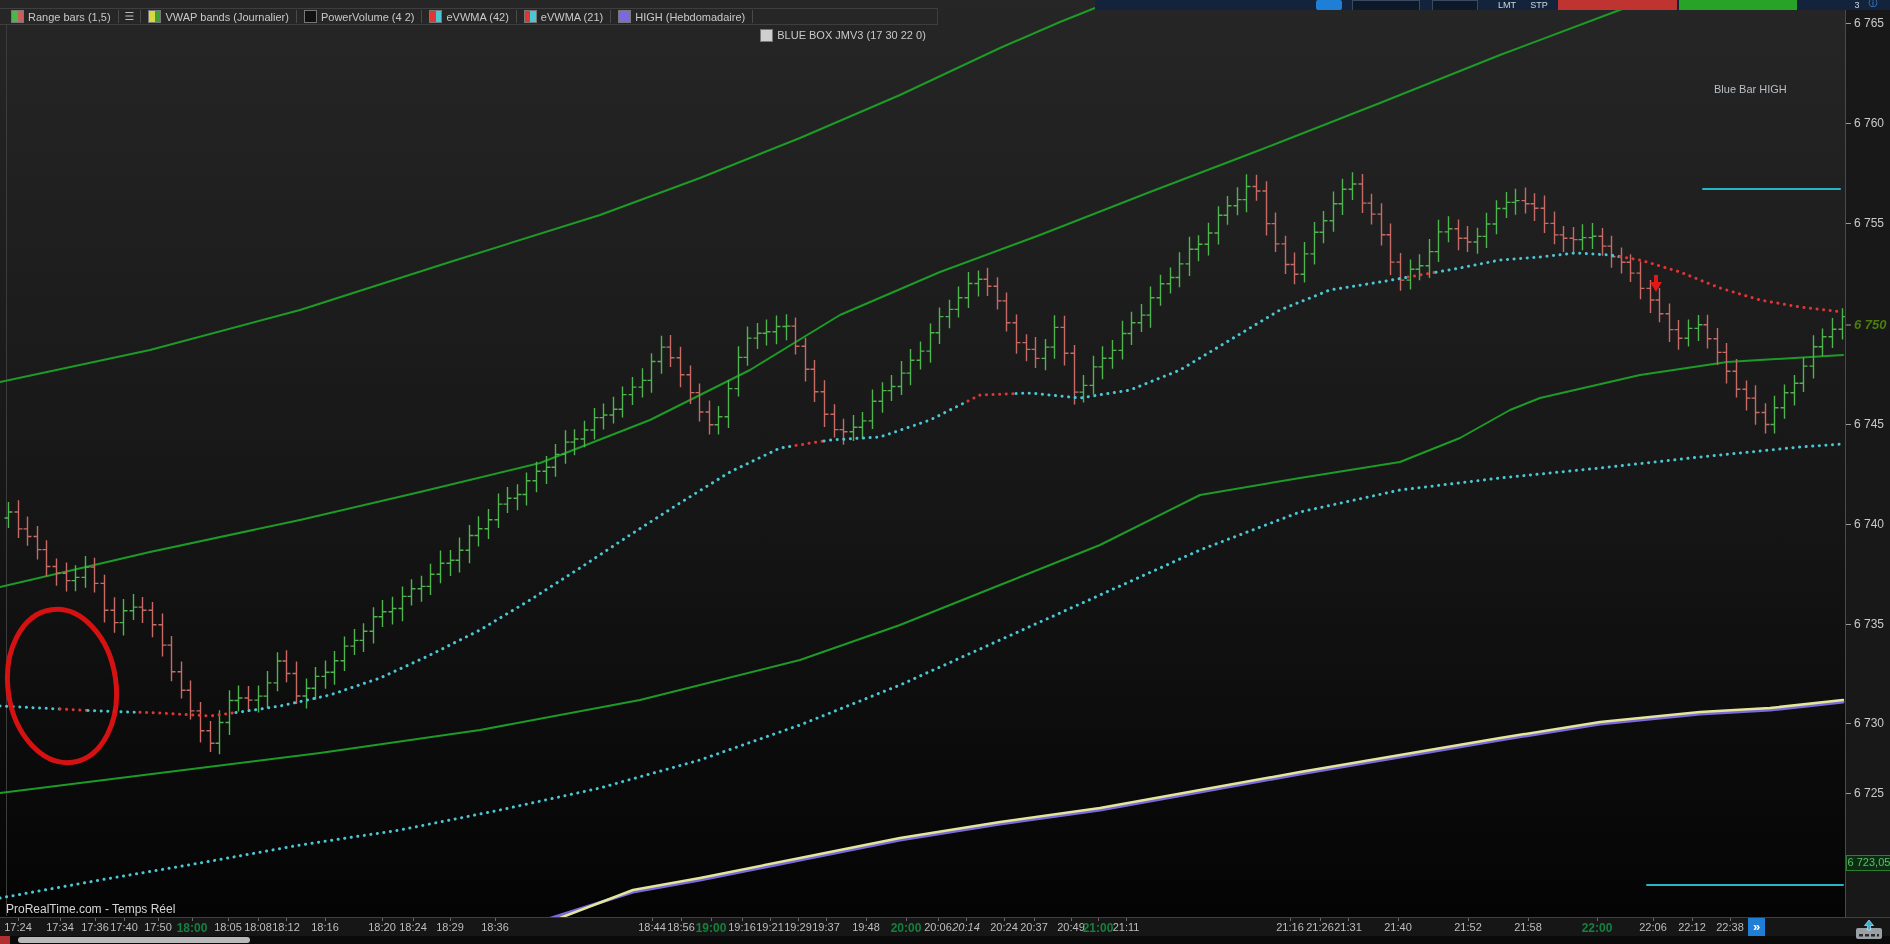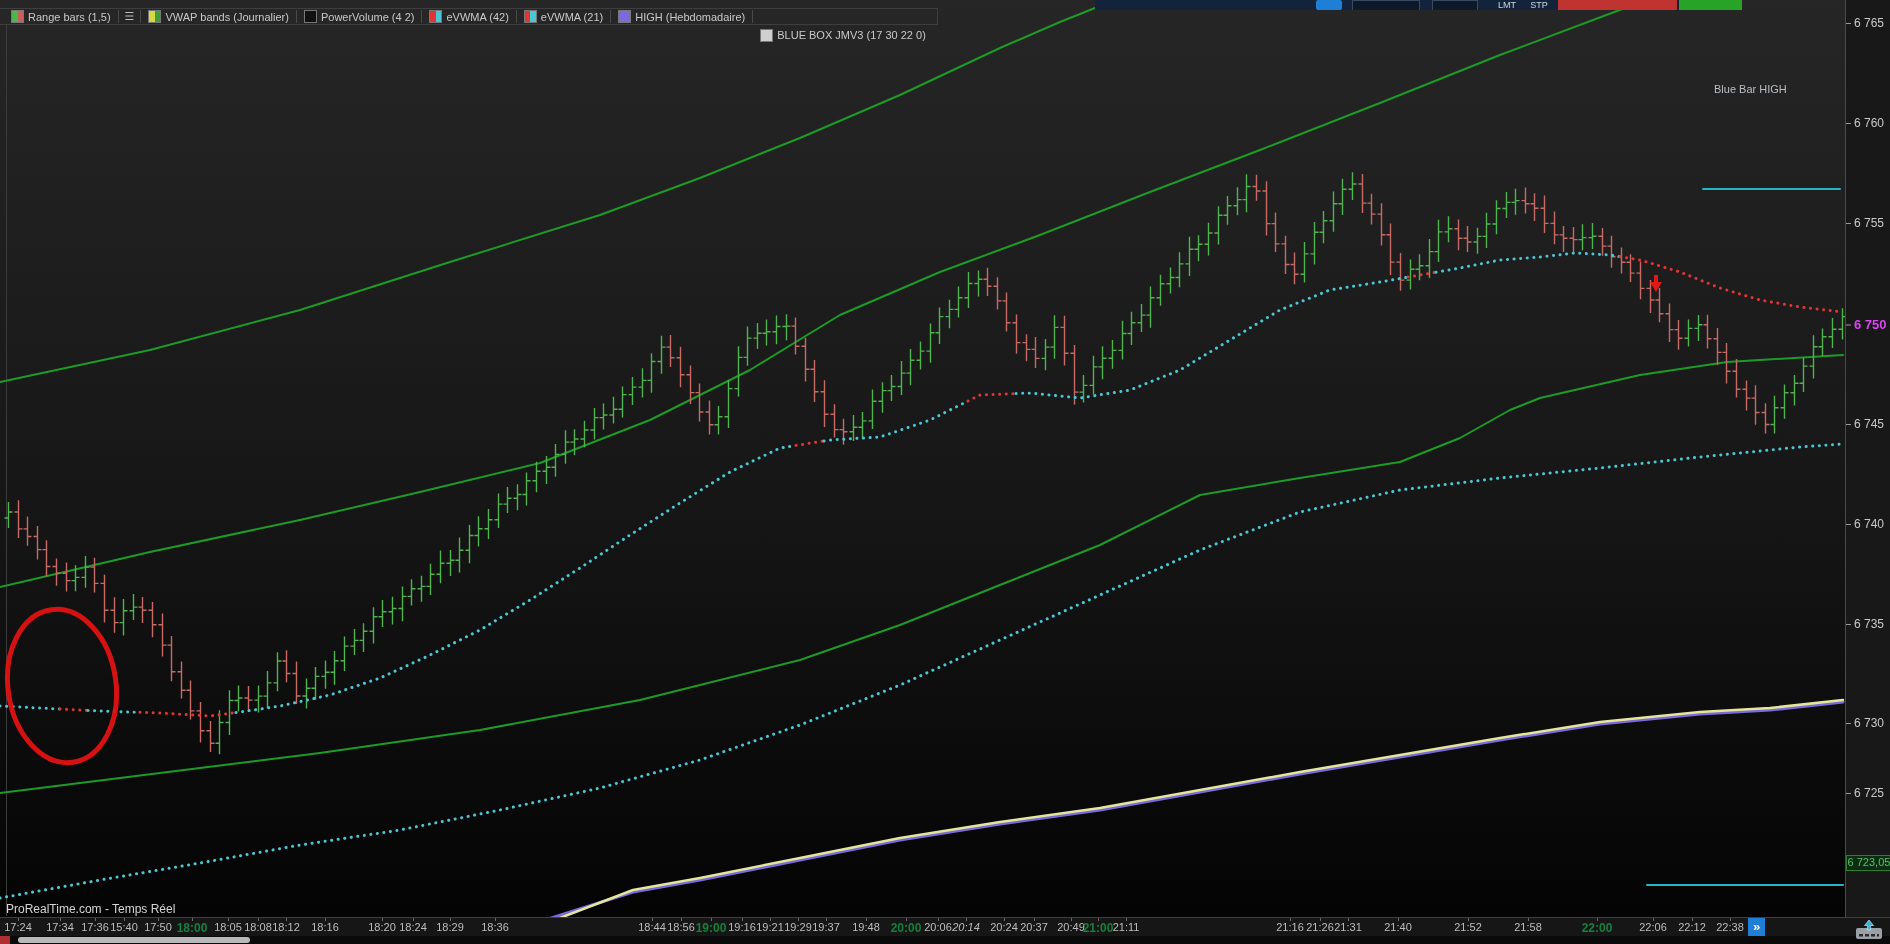--- a/index.html
+++ b/index.html
@@ -8,29 +8,29 @@
   
   #chips{position:absolute;left:0;top:8px;height:15px;display:inline-flex;align-items:center;
     background:#262626;border:1px solid #3e3e3e;border-left:none;padding:0 4px;z-index:30;}
   .chip{display:flex;align-items:center;gap:4px;padding:0 7px;height:13px;color:#c9c9c9;
     font-size:11px;white-space:nowrap;border-right:1px solid #4a4a4a;cursor:pointer;}
   .chip:last-child{border-right:none;margin-top:37px;}
   .chip .cbx{width:11px;height:11px;border:1px solid #777;background:#111;display:flex;overflow:hidden;}
   .chip .cbx i{flex:1;}
   .listbtn{padding:0 6px;color:#bbb;font-size:11px;border-right:1px solid #4a4a4a;cursor:pointer;}
   
-  #orderbar{position:absolute;left:1095px;top:0;width:647px;height:10px;background:#13233b;z-index:31;
+  #orderbar{position:absolute;left:1095px;top:0;width:795px;height:10px;background:#13233b;z-index:31;
     overflow:hidden;font-size:9px;color:#cfd6e0;}
   #orderbar .ob{position:absolute;top:0;height:10px;display:flex;align-items:flex-end;justify-content:center;overflow:hidden;}
   
   #paxis{position:absolute;left:1845px;top:0;width:45px;height:936px;background:#181818;
     border-left:1px solid #4a4a4a;z-index:20;}
   .ptick{position:absolute;left:0;width:100%;color:#c9c9c9;font-size:12px;transform:translateY(-50%);}
   .ptick .dash{display:inline-block;width:5px;height:1px;background:#9a9a9a;vertical-align:middle;margin-right:3px;}
-  .ptick.bold{color:#d946ef;font-weight:bold;font-size:13px;}
+  .ptick.bold{color:#4d7c0f;font-weight:bold;font-size:13px;font-style:italic;}
   #last-badge{position:absolute;left:0;top:855px;width:44px;height:14px;background:#0c2d12;
     border:1px solid #2e7d32;color:#59c06a;font-size:11px;line-height:13px;text-align:center;}
   
   #taxis{position:absolute;left:0;top:917px;width:1890px;height:19px;background:#161616;
     border-top:1px solid #3f3f3f;z-index:21;}
   .ttick{position:absolute;top:3px;transform:translateX(-50%);color:#bdbdbd;font-size:11px;white-space:nowrap;}
   .ttick.bold{color:#15803d;font-weight:bold;font-size:12px;}
   .tmark{position:absolute;top:0;width:1px;height:3px;background:#6a6a6a;}
   #more-btn{position:absolute;left:1748px;top:0;width:17px;height:19px;background:#1f7fd6;color:#fff;
     font-size:13px;font-weight:bold;text-align:center;line-height:18px;cursor:pointer;}
@@ -351,21 +351,21 @@
 
   <div id="taxis">
     <div id="more-btn">»</div>
   <div class="tmark" style="left: 18px;"></div>
       <div class="ttick" style="left: 18px;">17:24</div>
       <div class="tmark" style="left: 60px;"></div>
       <div class="ttick" style="left: 60px;">17:34</div>
       <div class="tmark" style="left: 95px;"></div>
       <div class="ttick" style="left: 95px;">17:36</div>
       <div class="tmark" style="left: 124px;"></div>
-      <div class="ttick" style="left: 124px;">15:40</div>
+      <div class="ttick" style="left: 124px;">17:40</div>
       <div class="tmark" style="left: 158px;"></div>
       <div class="ttick" style="left: 158px;">17:50</div>
       <div class="tmark" style="left: 192px;"></div>
       <div class="ttick bold" style="left: 192px;">18:00</div>
       <div class="tmark" style="left: 228px;"></div>
       <div class="ttick" style="left: 228px;">18:05</div>
       <div class="tmark" style="left: 258px;"></div>
       <div class="ttick" style="left: 258px;">18:08</div>
       <div class="tmark" style="left: 286px;"></div>
       <div class="ttick" style="left: 286px;">18:12</div>

